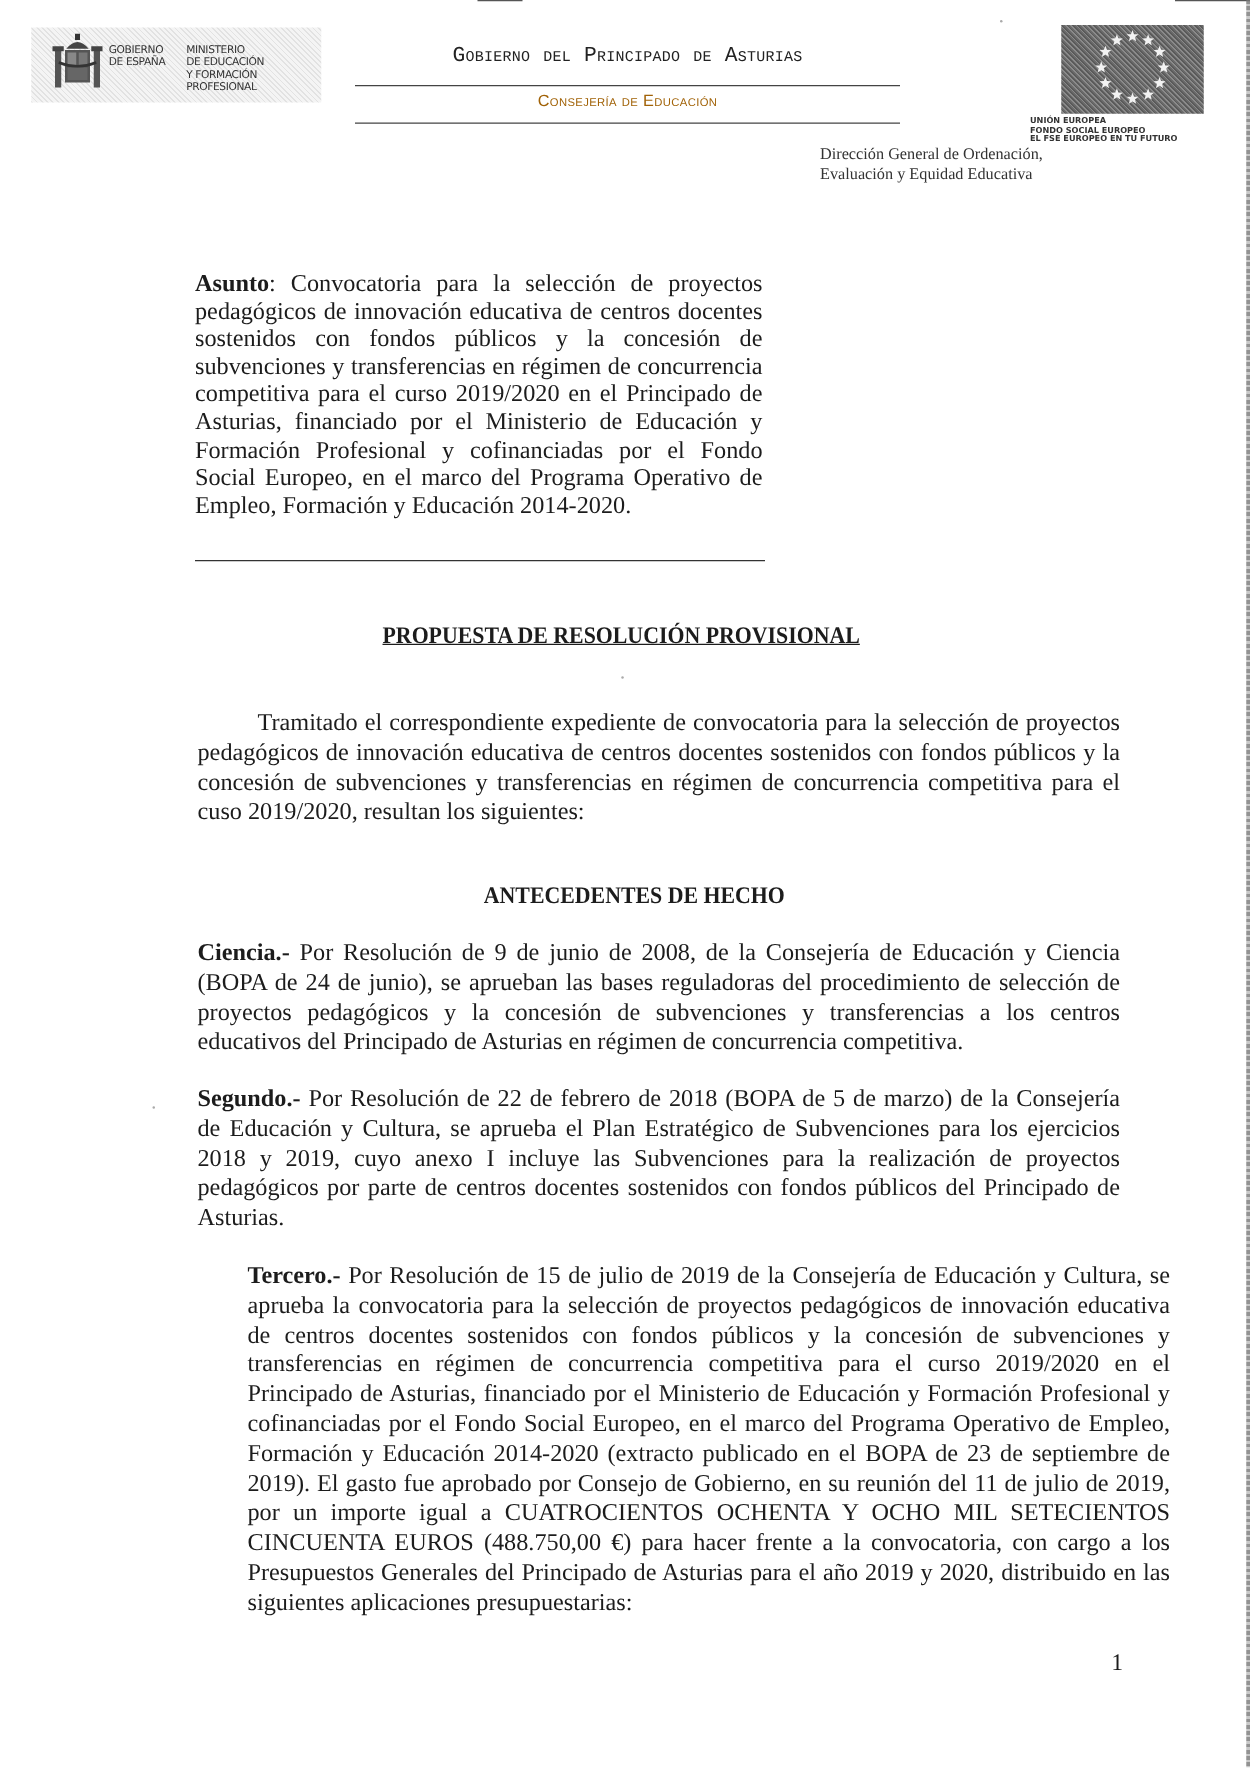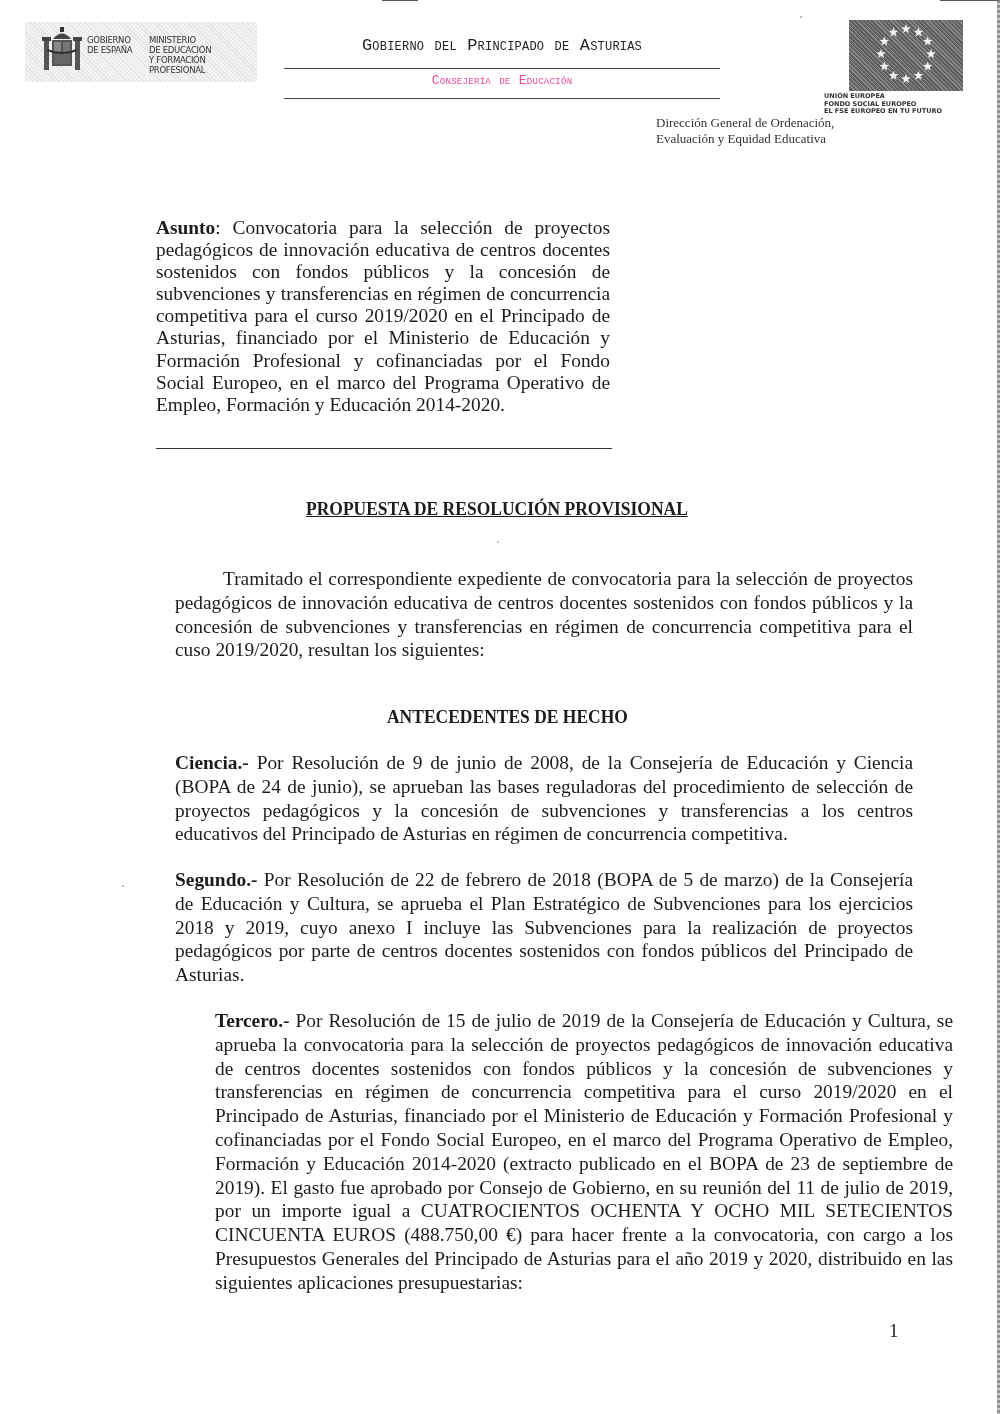--- a/index.html
+++ b/index.html
@@ -20,22 +20,22 @@
                   font-size: 8.5px; line-height: 10px; color: #333; letter-spacing: -0.3px; text-transform: uppercase; }
   .gov-logo .t2 { position: absolute; left: 124px; top: 13px; font-family: "DejaVu Sans", sans-serif;
                   font-size: 8.5px; line-height: 10px; color: #333; letter-spacing: -0.3px; text-transform: uppercase; }
 
   
   .header-center { position: absolute; left: 284px; top: 36px; width: 436px; text-align: center; }
   .header-title { font-family: Liberation Mono, monospace; font-size: 17px; font-variant: small-caps;
                   letter-spacing: 0.2px; color: #222; font-weight: normal; }
   .header-rule { height: 1px; background: #444; margin: 0; }
   .header-rule.r1 { margin-top: 13px; }
-  .header-sub { font-family: Liberation Mono, monospace; font-size: 13px; font-variant: small-caps;
-                color: #ec4899; margin: 4px 0 10px 0; letter-spacing: 0.3px; }
+  .header-sub { font-family: Liberation Sans, sans-serif; font-size: 13px; font-variant: small-caps;
+                color: #a16207; margin: 4px 0 10px 0; letter-spacing: 0.3px; }
 
   
   .eu-flag { position: absolute; left: 849px; top: 20px; width: 114px; height: 71px;
              background: repeating-linear-gradient(45deg, #6a6a6a 0 1px, #8a8a8a 1px 2px, #5a5a5a 2px 3px); }
   .eu-flag svg { position: absolute; left: 0; top: 0; }
   .eu-text { position: absolute; left: 824px; top: 93px; width: 150px; text-align: left;
              font-family: "DejaVu Sans", sans-serif; font-size: 6.5px; font-weight: bold; line-height: 7.6px; color: #333; }
 
   .direccion { position: absolute; left: 656px; top: 115px; font-family: "Liberation Serif", serif;
                font-size: 13px; line-height: 16px; color: #333; }
@@ -44,21 +44,21 @@
   .asunto { position: absolute; left: 156px; top: 217px; width: 454px; font-size: 19.4px; line-height: 22.1px;
             text-align: justify; color: #1c1c1c; }
   .asunto b { font-weight: bold; }
   .asunto-rule { position: absolute; left: 156px; top: 448px; width: 456px; height: 1px; background: #333; }
 
   .section-title { position: absolute; font-family: "Liberation Serif", serif; font-weight: bold;
                    font-size: 19px; color: #1c1c1c; transform: scaleX(0.92); transform-origin: left center; }
   .title-propuesta { left: 306px; top: 498px; text-decoration: underline; }
   .title-antecedentes { left: 387px; top: 706px; }
 
-  .para { position: absolute; left: 175px; width: 738px; font-size: 19.4px; line-height: 23.8px;
+  .para { position: absolute; left: 158px; width: 738px; font-size: 19.4px; line-height: 23.8px;
           text-align: justify; color: #1c1c1c; }
   .para .indent { display: inline-block; width: 48px; }
   .para b { font-weight: bold; }
   .p-tramitado { top: 567px; }
   .p-primero { top: 751px; }
   .p-segundo { top: 868px; }
   .p-tercero { top: 1009px; margin-left: 40px; }
 
   .page-number { position: absolute; left: 889px; top: 1320px; font-size: 19px; color: #1c1c1c; }
   .specks { position: absolute; width: 2px; height: 2px; background: #aaa; border-radius: 1px; }

